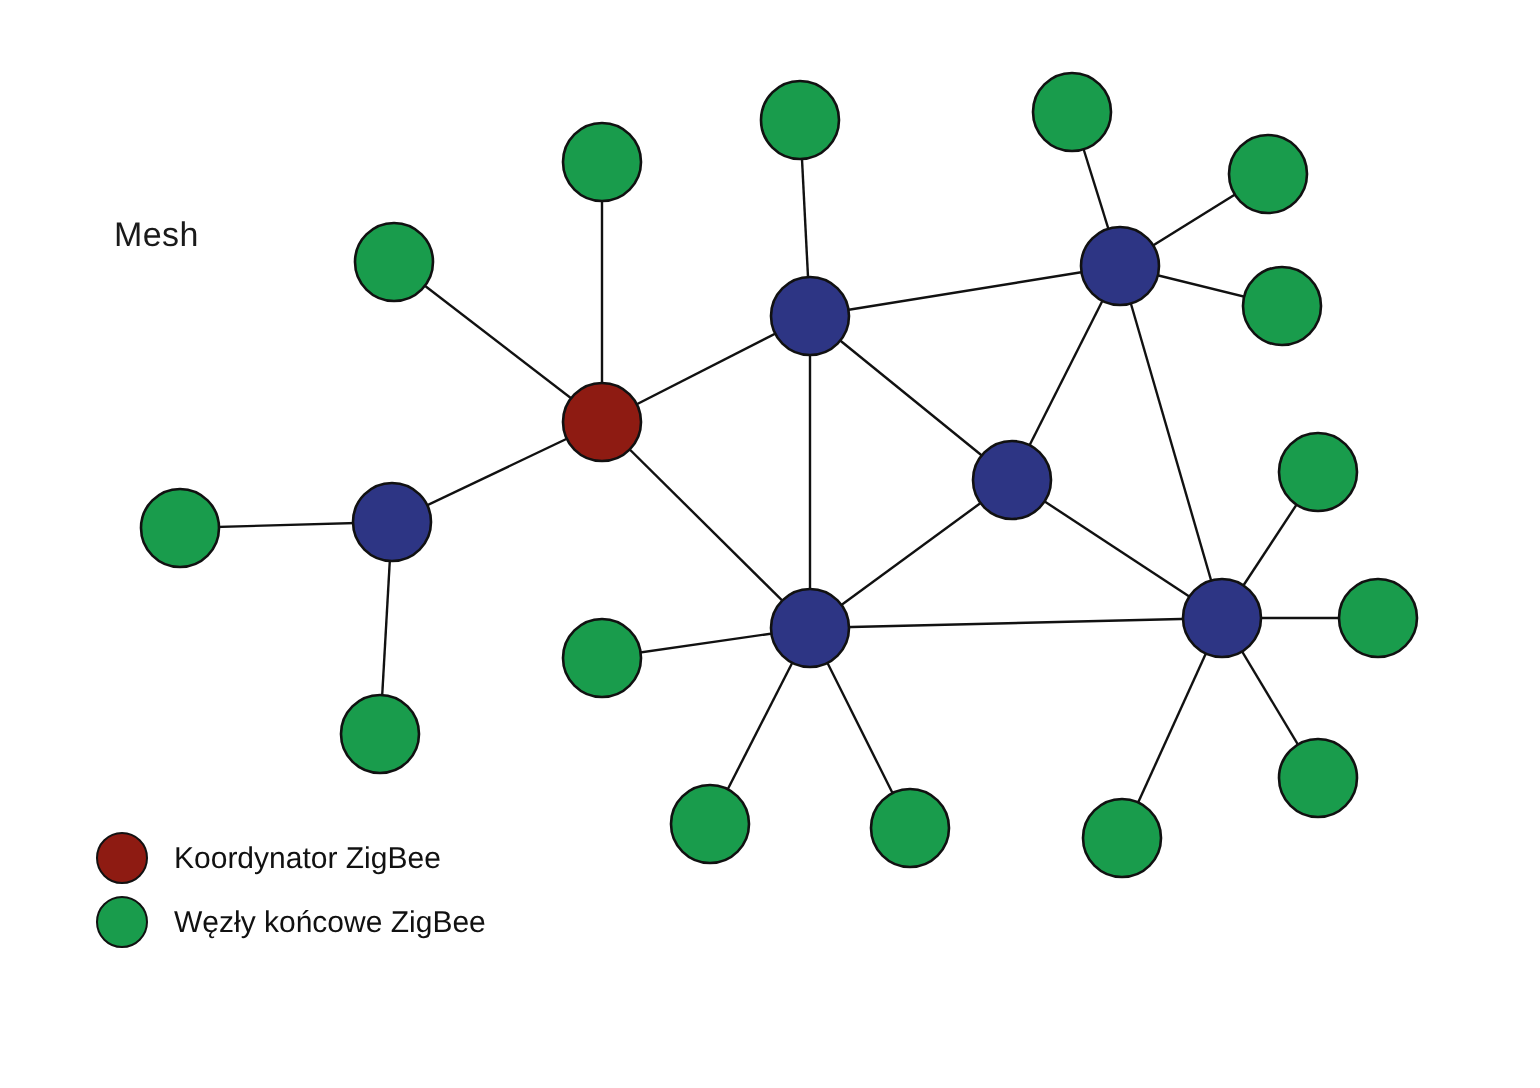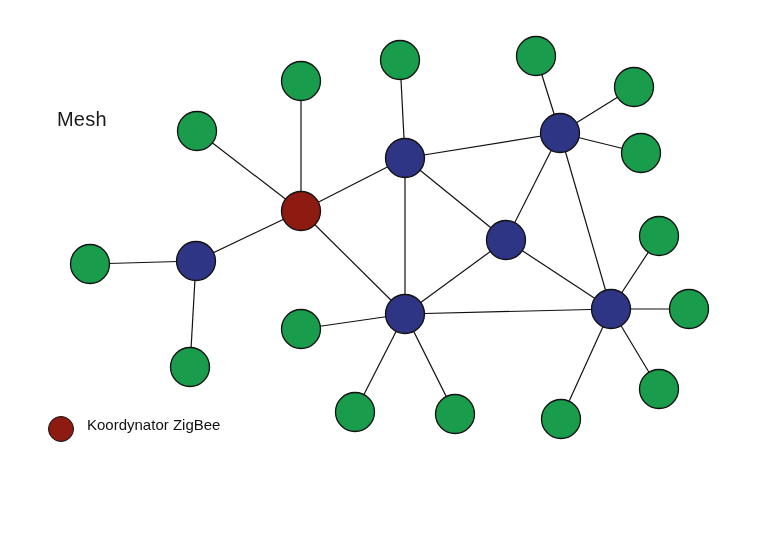--- a/index.html
+++ b/index.html
@@ -12,21 +12,21 @@
     position: relative;
     width: 770px;
     height: 544px;
     background: #ffffff;
     overflow: hidden;
   }
   .mesh-label {
     position: absolute;
     left: 57px;
     top: 108px;
-    font-size: 20px;
+    font-size: 17px;
     color: #1a1a1a;
     letter-spacing: 0.2px;
   }
   svg.network {
     position: absolute;
     left: 0;
     top: 0;
   }
   svg.network line.link {
     stroke: #111111;
@@ -39,20 +39,21 @@
   .legend {
     position: absolute;
     left: 48px;
     top: 416px;
     display: flex;
     flex-direction: column;
     gap: 6px;
   }
   .legend-row {
     display: flex;
+    align-items: center;
     height: 26px;
   }
   .legend-swatch {
     width: 26px;
     height: 26px;
     border-radius: 50%;
     border: 1.3px solid #111111;
     box-sizing: border-box;
     flex: 0 0 auto;
   }
@@ -119,15 +120,19 @@
       <circle cx="455" cy="414" r="19.5" fill="#199C4C" class="node"></circle>
       <circle cx="561" cy="419" r="19.5" fill="#199C4C" class="node"></circle>
       <circle cx="659" cy="389" r="19.5" fill="#199C4C" class="node"></circle>
     </svg>
 
   <div class="legend">
     <div class="legend-row">
       <span class="legend-swatch" style="background: rgb(142, 27, 18);"></span>
       <span class="legend-label">Koordynator ZigBee</span>
     </div>
+    <div class="legend-row">
+      <span class="legend-swatch" style="background: rgb(25, 156, 76);"></span>
+      <span class="legend-label">Węzły końcowe ZigBee</span>
+    </div>
   </div>
 
 </div>
 
 </body></html>

